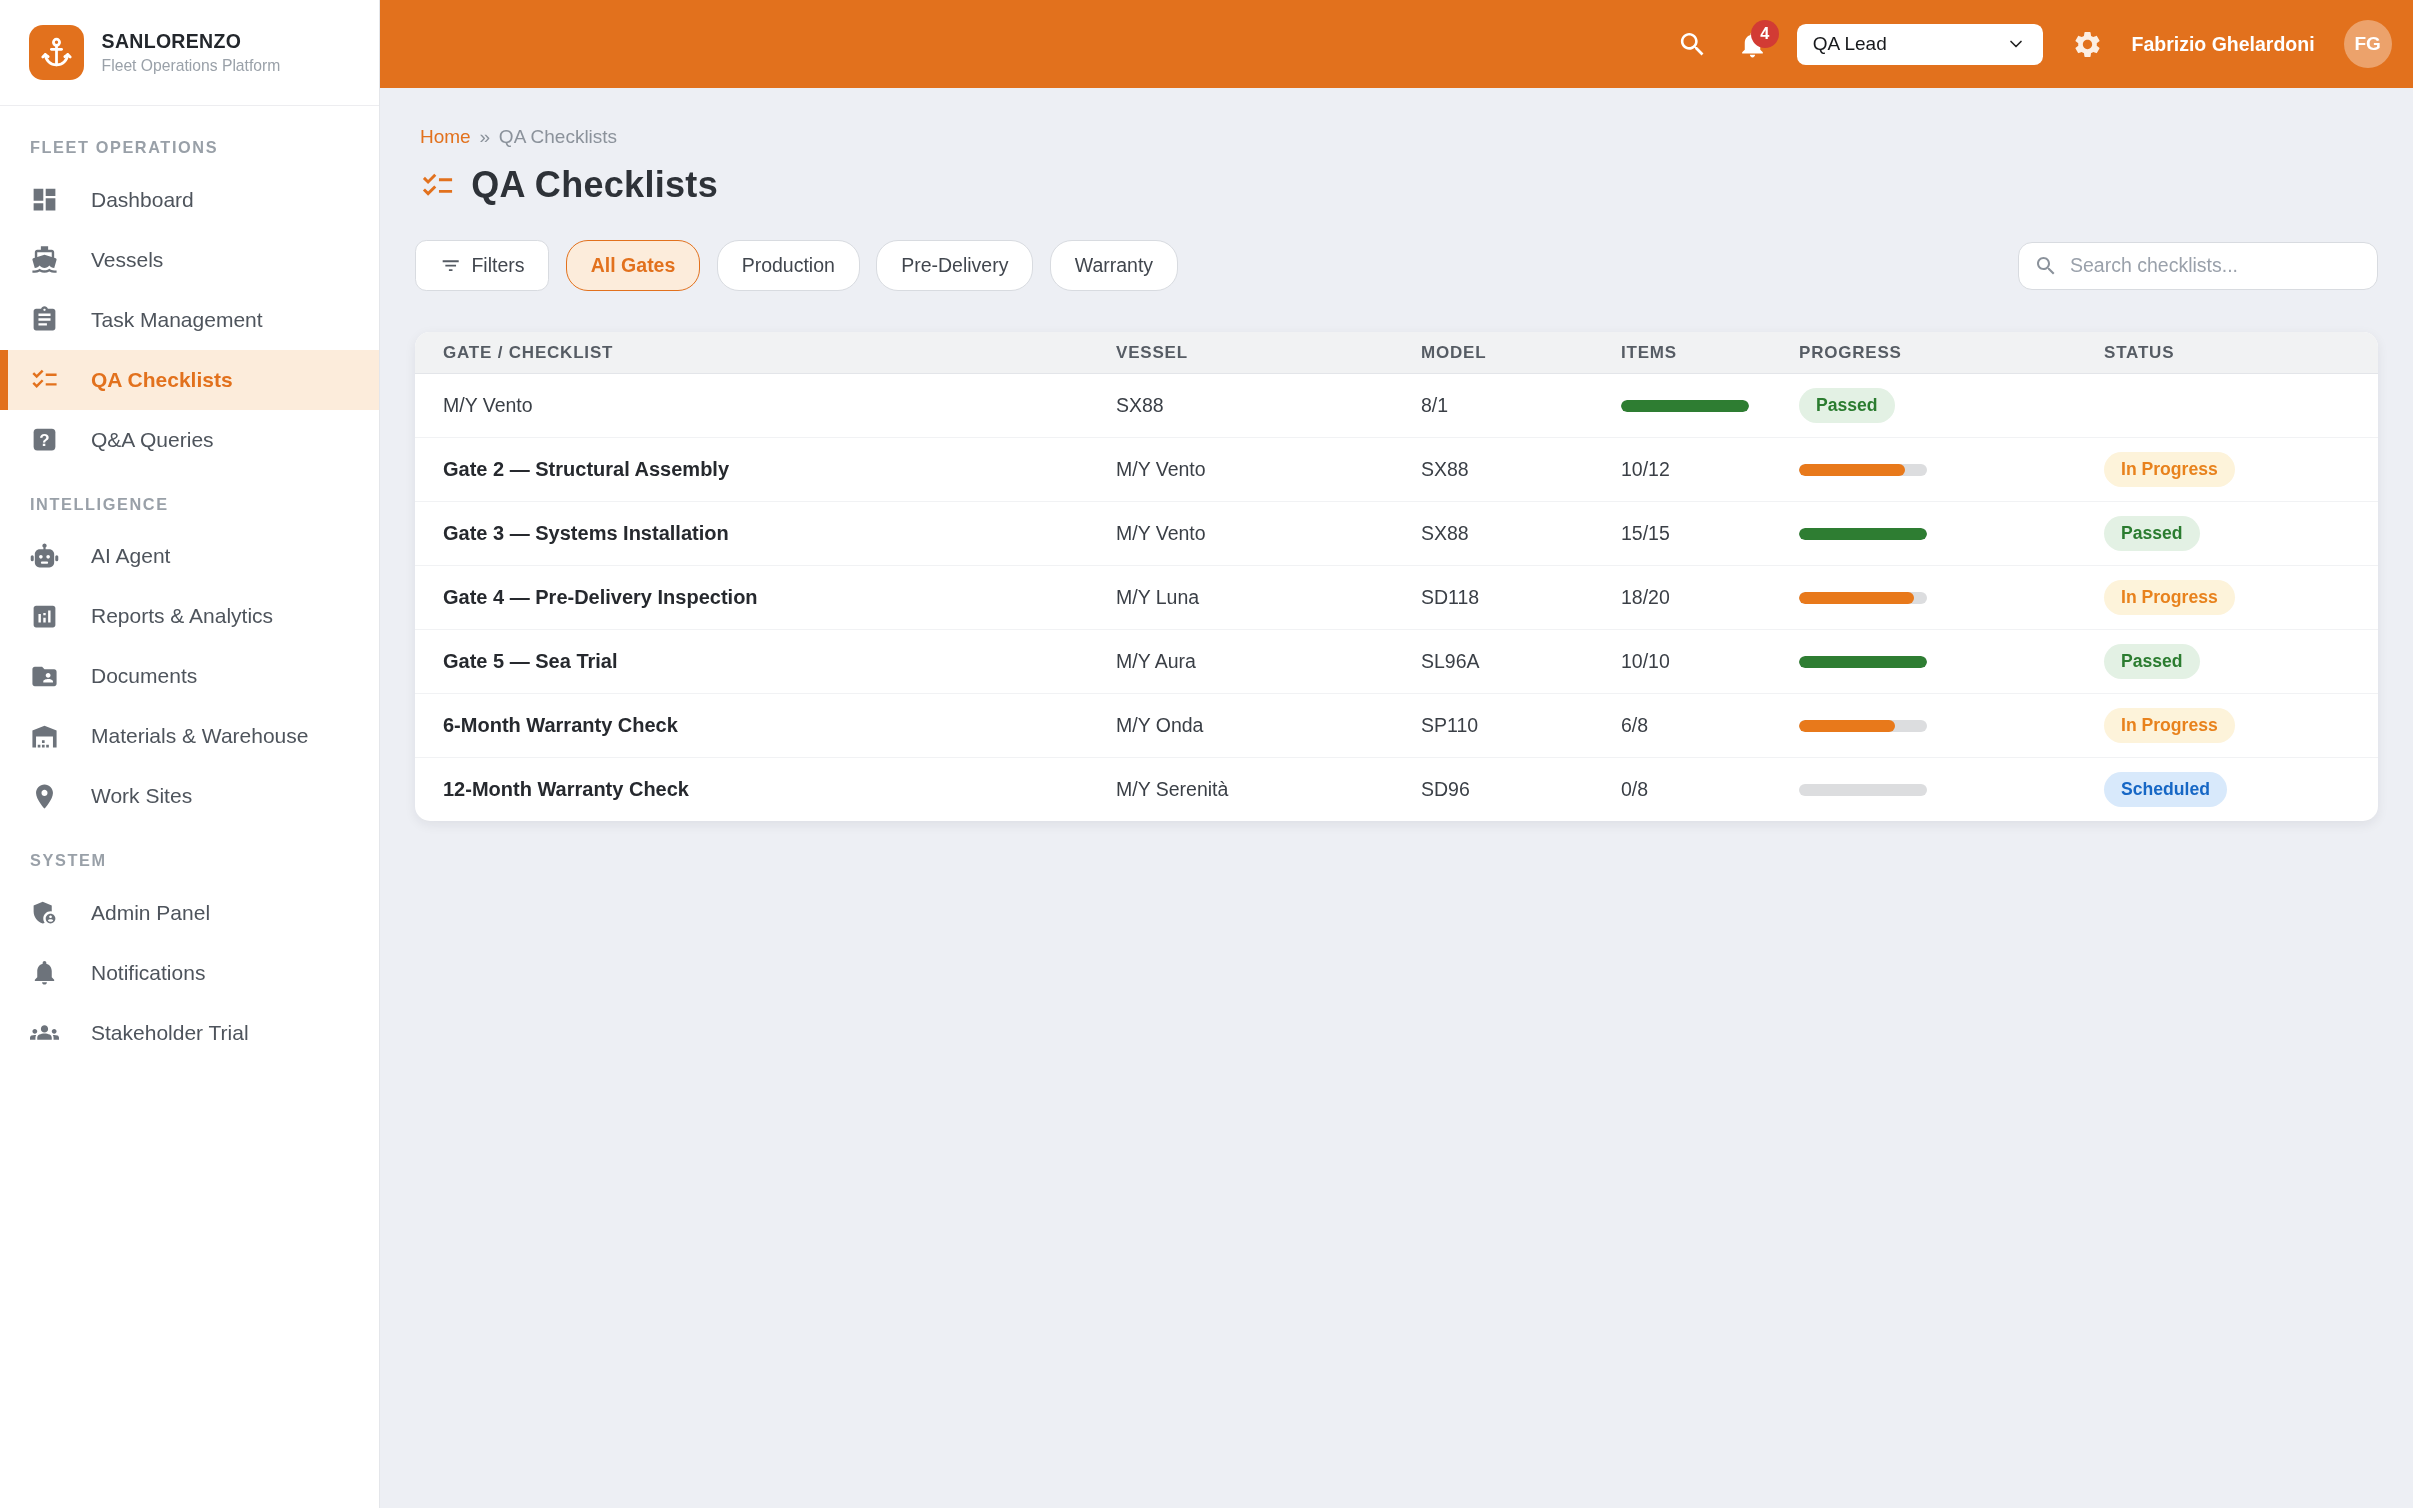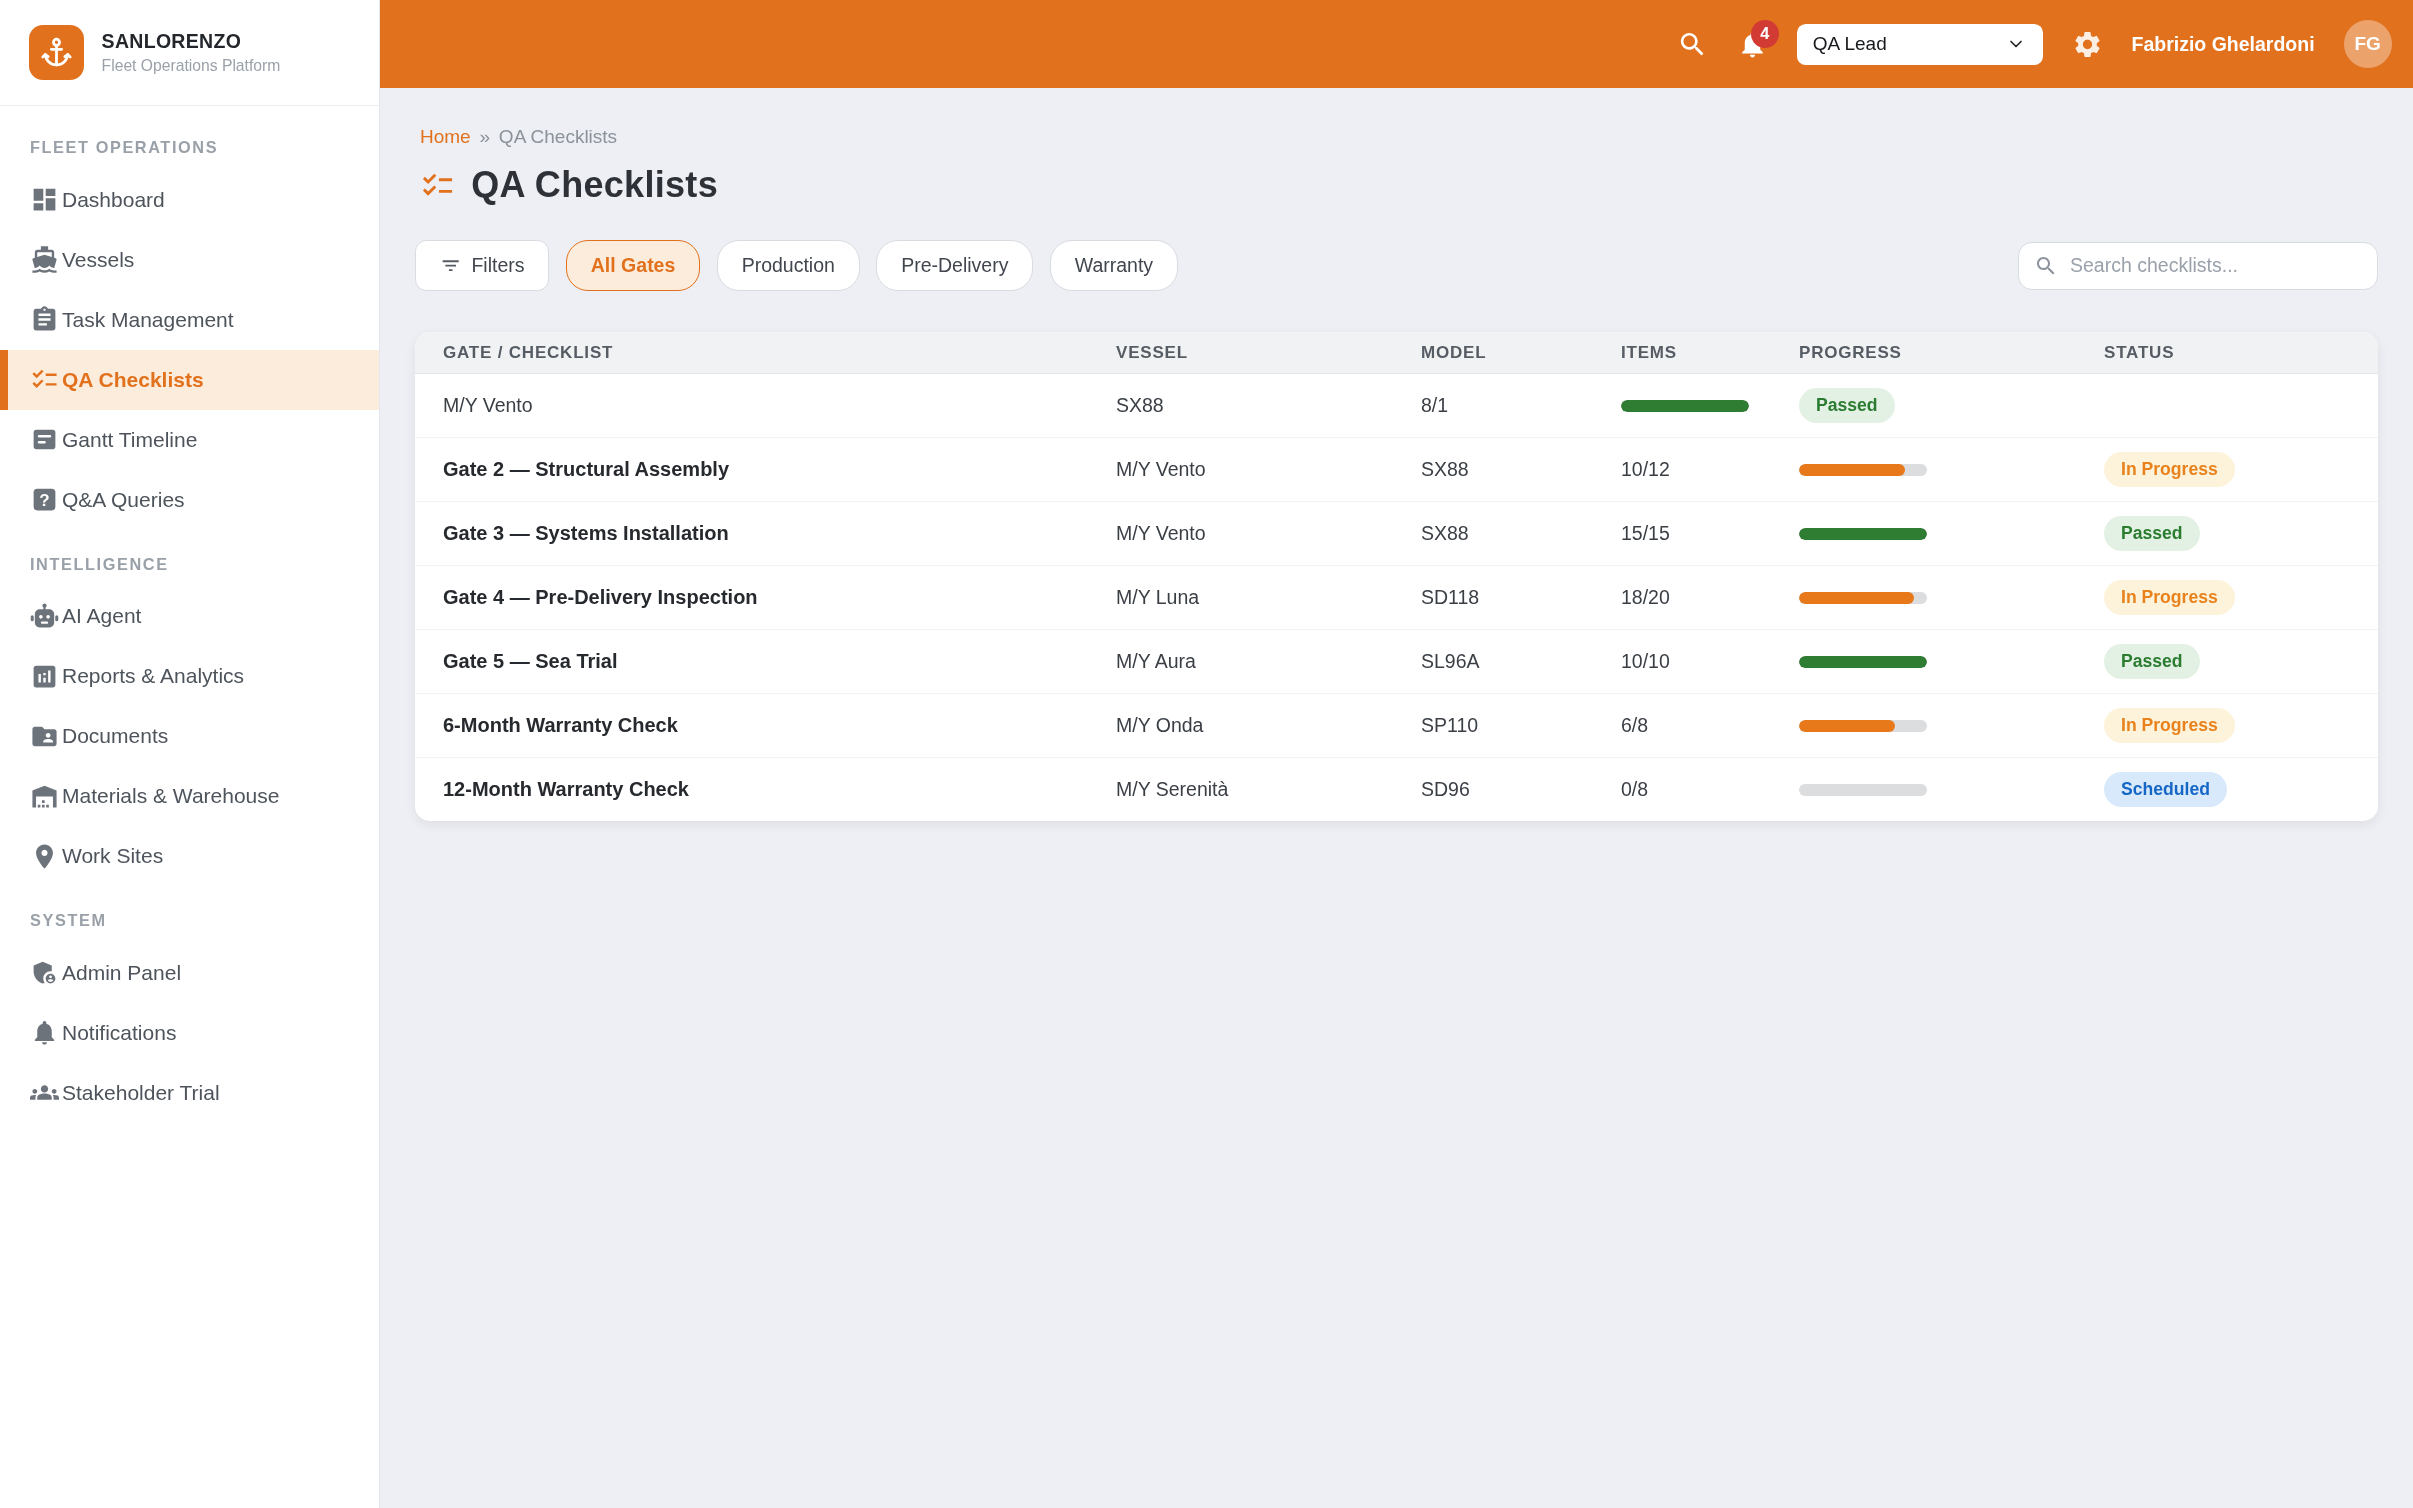--- a/index.html
+++ b/index.html
@@ -13,21 +13,21 @@
   
   .sidebar{width:380px;min-width:380px;background:#fff;border-right:1.3px solid #E4E6EA;box-sizing:border-box;}
   .brand{display:flex;align-items:center;gap:17.6px;height:106px;padding:0 29px;border-bottom:1.3px solid #EDEDF0;box-sizing:border-box;}
   .brand-logo{width:55px;height:55px;border-radius:14px;background:#E2711D;color:#fff;display:flex;align-items:center;justify-content:center;flex:none;}
   .brand-logo svg{width:35px;height:35px;}
   .brand-name{font-size:19.5px;font-weight:700;color:#23272C;letter-spacing:0.3px;}
   .brand-tagline{font-size:15.7px;color:#9AA1A9;margin-top:4.4px;}
   nav{padding-top:28px;}
   .nav-label{font-size:16.3px;font-weight:700;letter-spacing:1.6px;color:#99A0A8;padding:0 30px;margin:25px 0 12.6px;}
   .nav-section:first-child .nav-label{margin-top:4px;}
-  .nav-item{display:flex;align-items:center;gap:3px;height:60px;padding:0 30px;color:#4E545C;font-size:21px;cursor:pointer;position:relative;}
+  .nav-item{display:flex;align-items:center;gap:32px;height:60px;padding:0 30px;color:#4E545C;font-size:21px;cursor:pointer;position:relative;}
   .nav-icon{width:29px;height:29px;color:#6D737B;display:flex;flex:none;}
   .nav-icon svg{width:100%;height:100%;}
   .nav-item.active{background:#FCECDB;color:#E2711D;font-weight:700;}
   .nav-item.active::before{content:"";position:absolute;left:0;top:0;bottom:0;width:7.5px;background:#E2711D;}
   .nav-item.active .nav-icon{color:#E2711D;}
 
   
   .main{flex:1;display:flex;flex-direction:column;min-width:0;}
   .topbar{height:88px;background:#E2711D;display:flex;align-items:center;justify-content:flex-end;gap:29px;padding:0 21.4px 0 0;flex:none;}
   .icon-btn{background:none;border:none;padding:0;width:31px;height:31px;color:#fff;cursor:pointer;display:flex;position:relative;flex:none;}
@@ -131,30 +131,20 @@
           <div class="nav-item active">
             <span class="nav-icon">
               <svg viewBox="0 0 24 24" fill="currentColor">
                 <path d="M22 7h-9v2h9V7zm0 8h-9v2h9v-2zM5.54 11 2 7.46l1.41-1.41 2.12 2.12 4.24-4.24 1.41 1.41L5.54 11zm0 8L2 15.46l1.41-1.41 2.12 2.12 4.24-4.24 1.41 1.41L5.54 19z"></path>
               </svg>
             </span>
             <span>QA Checklists</span>
           </div>
           <div class="nav-item">
             <span class="nav-icon">
-              <svg viewBox="0 0 24 24" fill="currentColor">
-                <path d="M5 4h14c1.1 0 2 .9 2 2v12c0 1.1-.9 2-2 2H5c-1.1 0-2-.9-2-2V6c0-1.1.9-2 2-2z"></path>
-                <rect x="6.5" y="8.3" width="11" height="2.1" rx="1" fill="#fff"></rect>
-                <rect x="6.5" y="13.2" width="6.5" height="2.1" rx="1" fill="#fff"></rect>
-              </svg>
-            </span>
-            <span>Gantt Timeline</span>
-          </div>
-          <div class="nav-item">
-            <span class="nav-icon">
               <svg viewBox="0 0 24 24" fill="currentColor" style="font-size:33px">
                 <rect x="3" y="3" width="18" height="18" rx="3"></rect>
                 <text x="12" y="17" text-anchor="middle" font-size="14" font-weight="bold" fill="#fff" font-family="Liberation Sans, sans-serif">?</text>
               </svg>
             </span>
             <span>Q&amp;A Queries</span>
           </div>
         </div>
         <div class="nav-section">
           <div class="nav-label">INTELLIGENCE</div>

